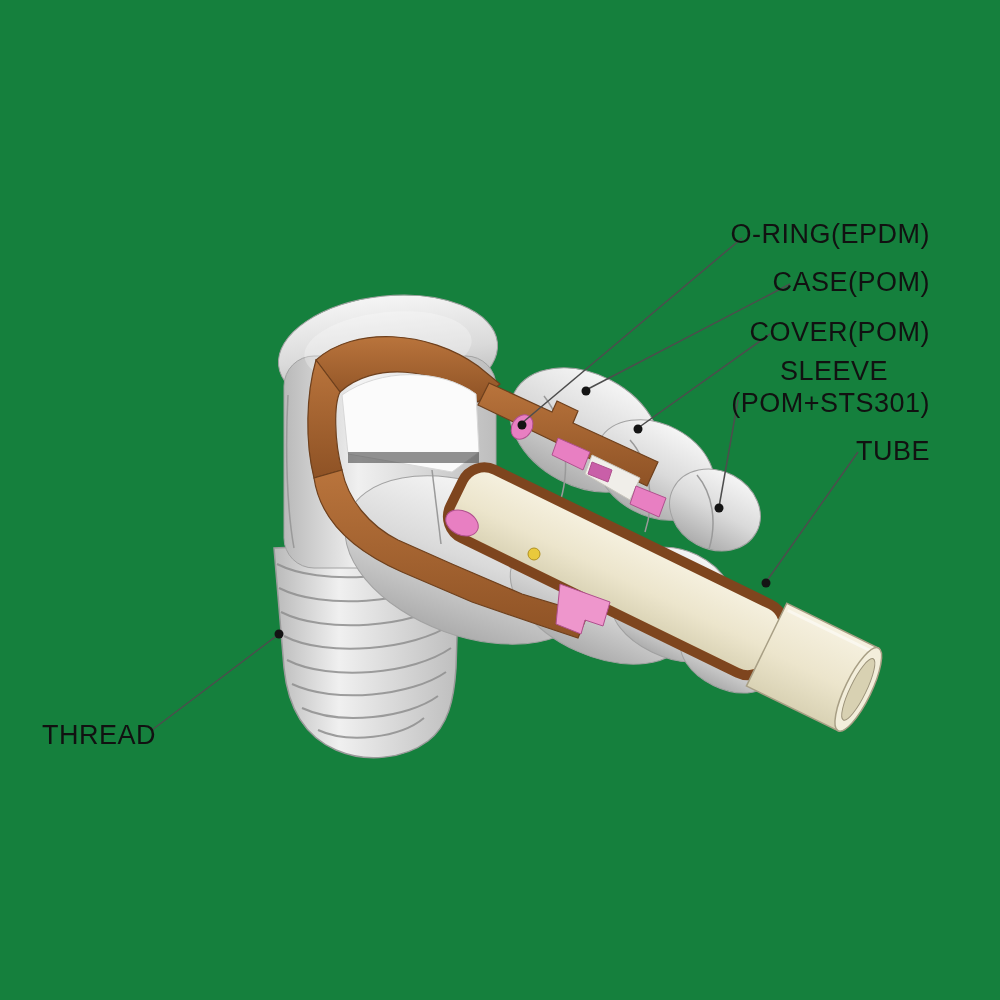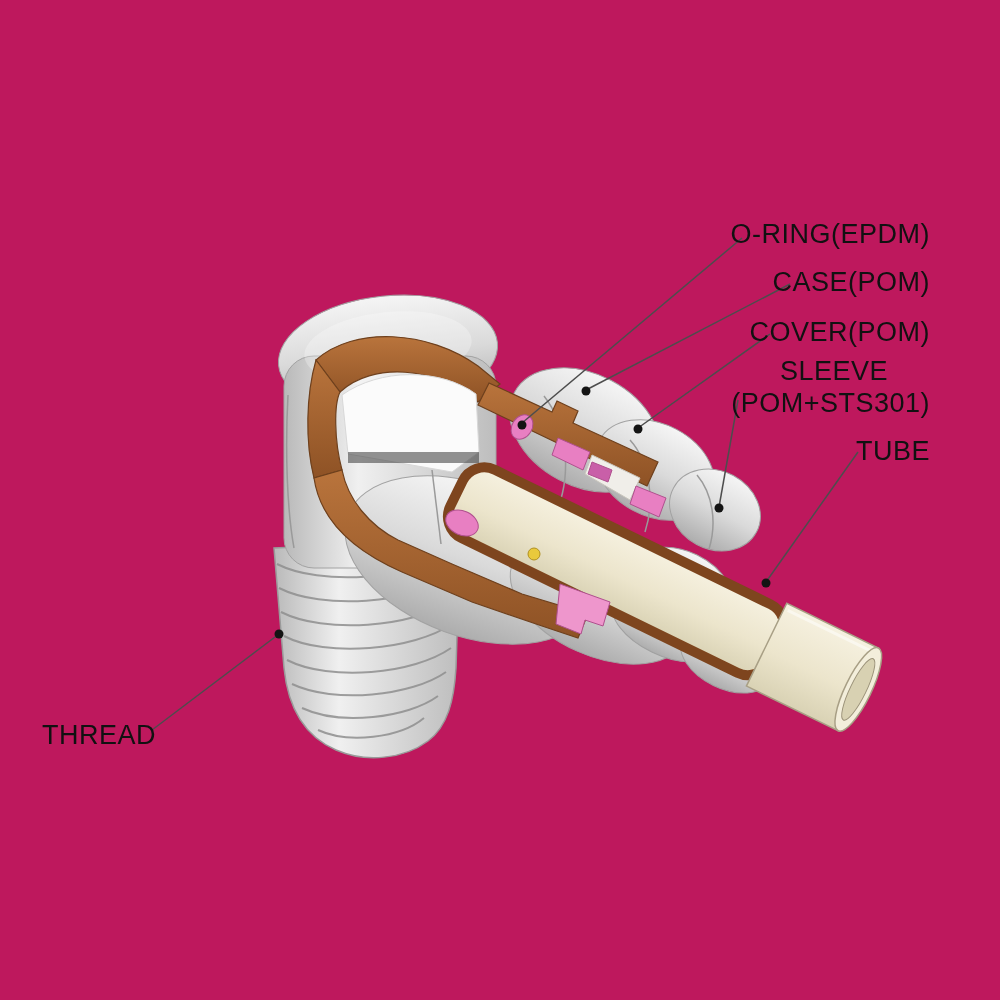--- a/index.html
+++ b/index.html
@@ -1,16 +1,16 @@
 <!DOCTYPE html>
 <html><head>
 <meta charset="utf-8">
 <style>
   html,body{margin:0;padding:0;background:#ffffff;}
-  .stage{position:relative;width:1000px;height:1000px;background:#be185d;overflow:hidden;}
+  .stage{position:relative;width:1000px;height:1000px;background:#15803d;overflow:hidden;}
   svg{display:block;}
   .part-label{
     font-family:"Liberation Sans", sans-serif;
     font-size:27px;
     letter-spacing:0.5px;
     fill:#111111;
   }
   .leader{stroke:#4d4d4d;stroke-width:1.5;fill:none;}
   .dot{fill:#141414;stroke:none;}
   .edge{stroke:#9a9a9a;stroke-width:1.5;fill:none;}

